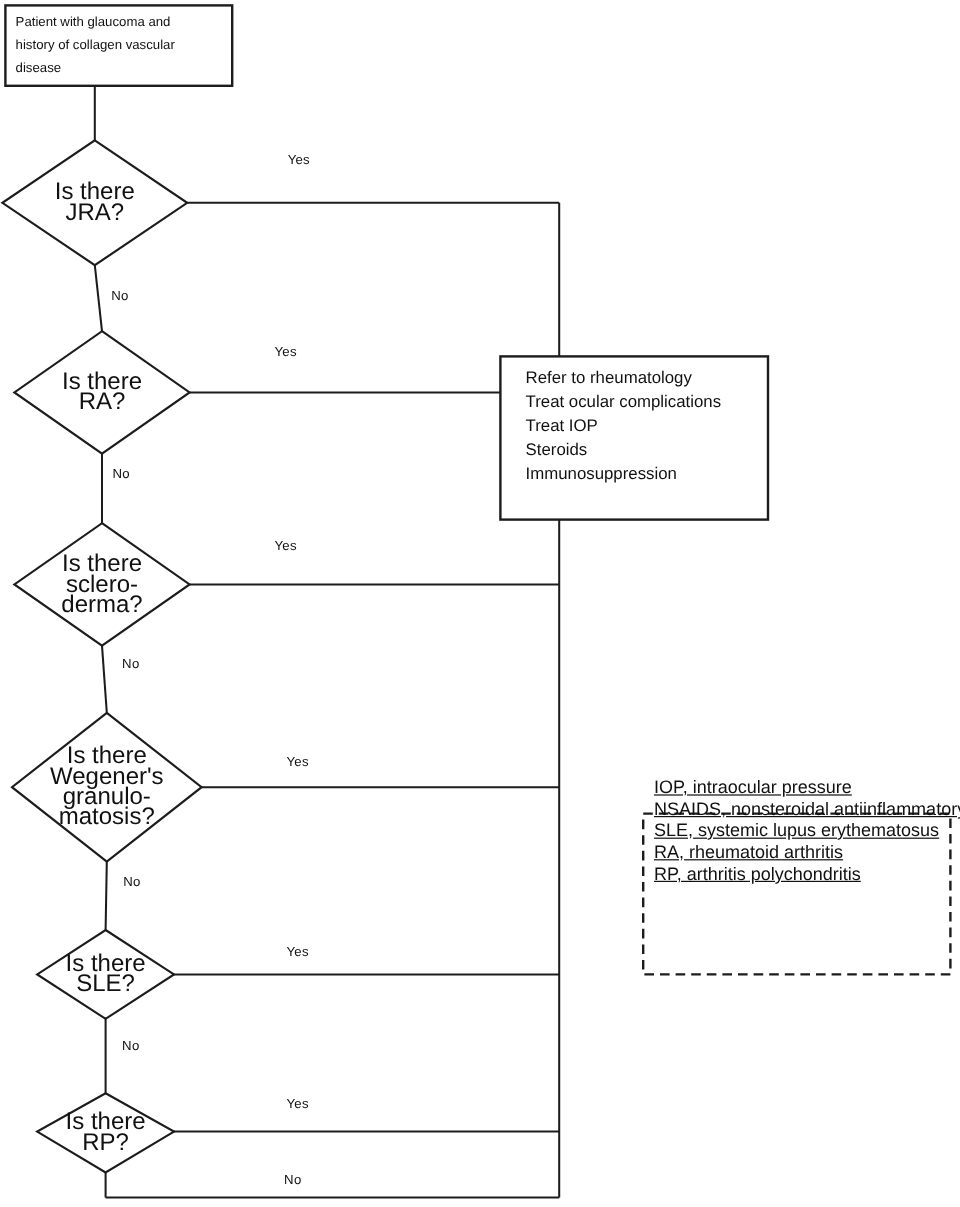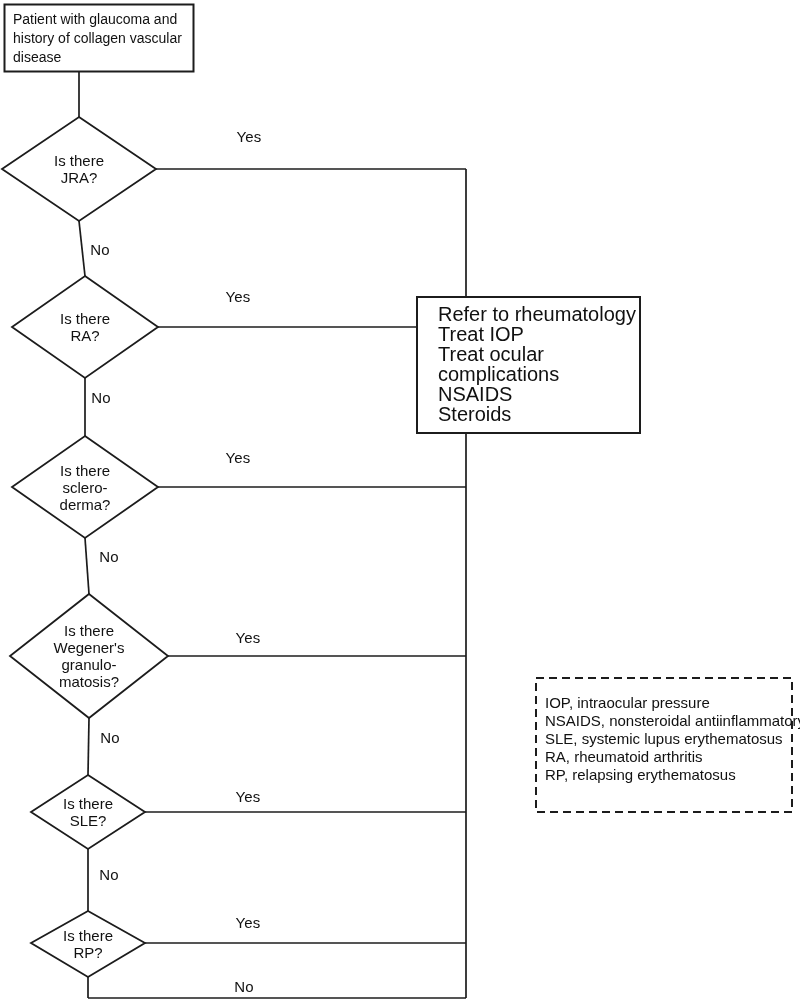--- a/index.html
+++ b/index.html
@@ -3,35 +3,35 @@
 <meta charset="utf-8">
 <style>
   html,body{margin:0;padding:0;background:#ffffff;}
   .canvas{
     position:relative;width:800px;height:1006px;background:#ffffff;
     font-family:"Liberation Sans",sans-serif;color:#111111;overflow:hidden;
   }
   .canvas svg{position:absolute;left:0;top:0;}
   .startbox{
     position:absolute;left:4px;top:4px;width:190px;height:68px;box-sizing:border-box;
-    padding:6px 4px 0 9px;font-size:14px;line-height:19px;white-space:pre-line;
+    padding:6px 4px 0 9px;font-size:11px;line-height:19px;white-space:pre-line;
   }
   .dlabel{
     position:absolute;display:flex;align-items:center;justify-content:center;
-    text-align:center;white-space:pre-line;font-size:15px;line-height:17px;
+    text-align:center;white-space:pre-line;font-size:20px;line-height:17px;
   }
-  .branch{position:absolute;transform:translateX(-50%);font-size:15px;letter-spacing:.2px;}
+  .branch{position:absolute;transform:translateX(-50%);font-size:11px;letter-spacing:.2px;}
   .treat{
     position:absolute;left:417px;top:297px;width:223px;height:136px;box-sizing:border-box;
-    padding:7px 0 0 21px;font-size:20px;
+    padding:7px 0 0 21px;font-size:14px;
   }
   .treat div{line-height:20px;}
   .legend{
-    position:absolute;left:536px;top:686px;width:256px;height:134px;box-sizing:border-box;
-    padding:8px 0 0 9px;font-size:15px;
+    position:absolute;left:536px;top:640px;width:256px;height:134px;box-sizing:border-box;
+    padding:8px 0 0 9px;font-size:15px;text-decoration:underline;
   }
   .legend div{line-height:18px;white-space:nowrap;}
   .legend .indent{padding-left:18px;}
 </style>
 </head>
 <body>
 
 <div class="canvas">
 
   <svg width="800" height="1006" viewBox="0 0 800 1006">
@@ -97,27 +97,27 @@
 
   <div class="branch" style="left:100px;top:241px">No</div>
   <div class="branch" style="left:101px;top:389px">No</div>
   <div class="branch" style="left:109px;top:548px">No</div>
   <div class="branch" style="left:110px;top:729px">No</div>
   <div class="branch" style="left:109px;top:866px">No</div>
   <div class="branch" style="left:244px;top:978px">No</div>
 
   <div class="treat">
     <div>Refer to rheumatology</div>
+    <div>Treat ocular complications</div>
     <div>Treat IOP</div>
-    <div>Treat ocular complications</div>
-    <div>NSAIDS</div>
     <div>Steroids</div>
+    <div>Immunosuppression</div>
   </div>
 
   <div class="legend">
     <div>IOP, intraocular pressure</div>
     <div>NSAIDS, nonsteroidal antiinflammatory</div>
     <div>SLE, systemic lupus erythematosus</div>
     <div>RA, rheumatoid arthritis</div>
-    <div>RP, relapsing erythematosus</div>
+    <div>RP, arthritis polychondritis</div>
   </div>
 
 </div>
 
 </body></html>

